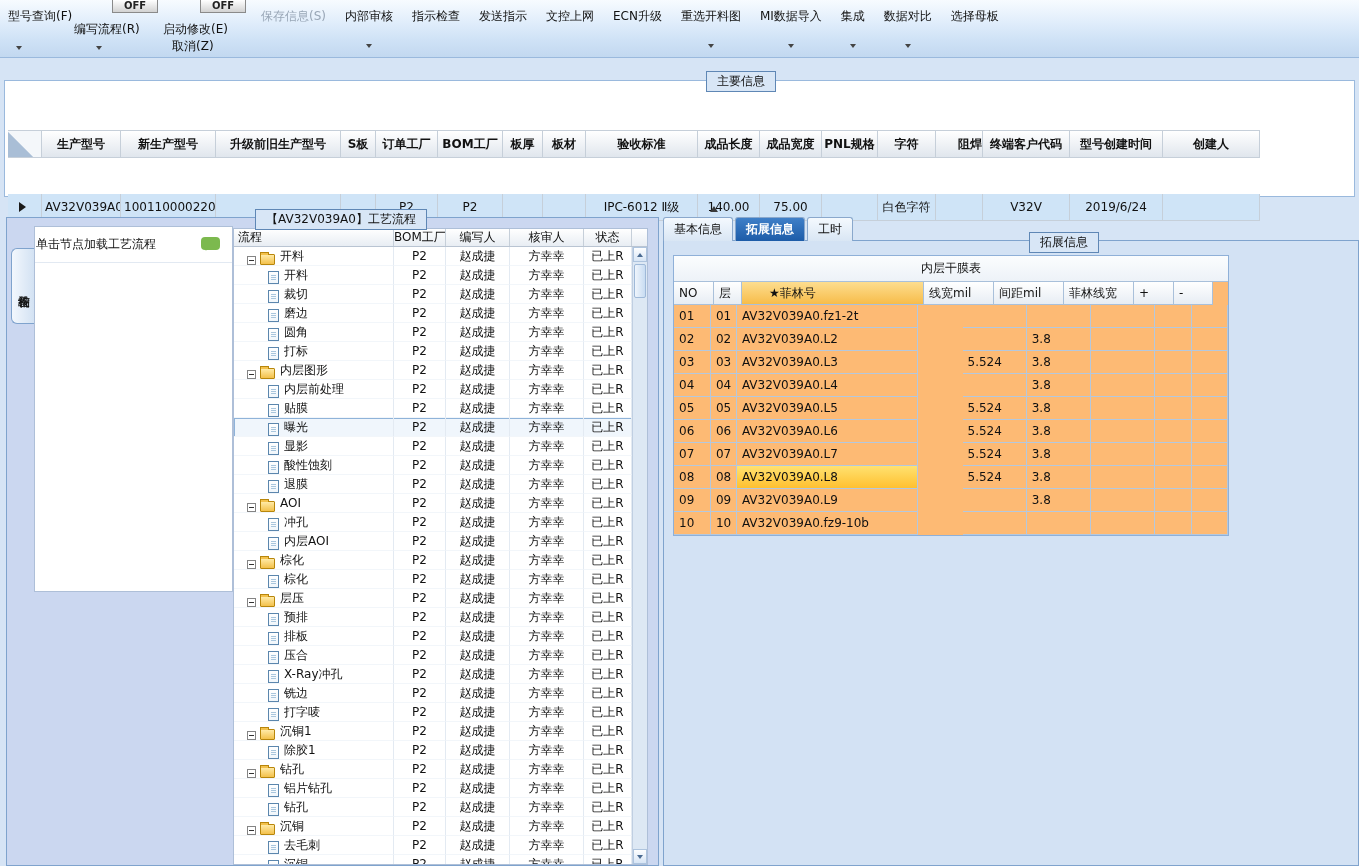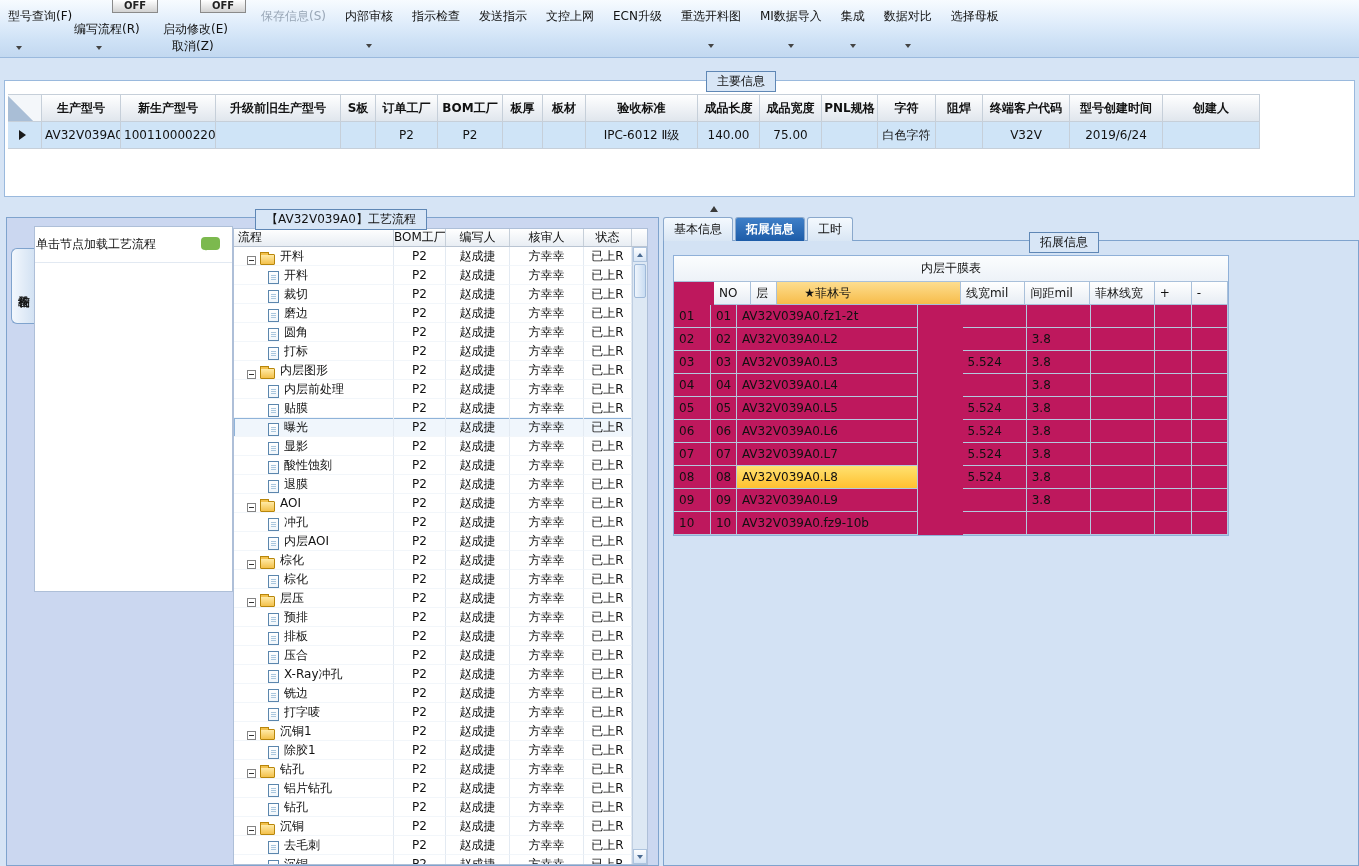--- a/index.html
+++ b/index.html
@@ -31,39 +31,39 @@
   .legend-main   { left:706px; top:71px; }
   .legend-flow   { left:255px; top:209px; }
   .legend-detail { left:1029px; top:232px; }
 
   
   .main-box { position:absolute; left:4px; top:80px; width:1351px; height:117px;
               background:#fff; border:1px solid #9ab9dd; }
   .main-table { position:absolute; left:3px; top:13px; }
   .mt-row { display:flex; }
   .mt-row > div { border-right:1px solid #c6cfd9; border-bottom:1px solid #c6cfd9;
-                  overflow:hidden; white-space:nowrap; flex:0 0 auto; }
+                  overflow:hidden; white-space:nowrap; flex:0 0 auto;margin-top:36px; }
   .mt-head > div { height:28px; line-height:27px; text-align:center; font-weight:bold;
       background:linear-gradient(#ffffff,#eef1f5 55%,#e0e6ed); border-top:1px solid #c6cfd9; }
   .mt-body > div { height:27px; line-height:26px; text-align:center; background:#cfe4f7; }
   .mt-row > div:nth-of-type(1){ width:34px; }
   .mt-row > div:nth-of-type(2){ width:79px; }
   .mt-row > div:nth-of-type(3){ width:95px; }
   .mt-row > div:nth-of-type(4){ width:125px; }
   .mt-row > div:nth-of-type(5){ width:35px; }
   .mt-row > div:nth-of-type(6){ width:62px; }
   .mt-row > div:nth-of-type(7){ width:65px; }
   .mt-row > div:nth-of-type(8){ width:40px; }
   .mt-row > div:nth-of-type(9){ width:43px; }
   .mt-row > div:nth-of-type(10){ width:112px; }
   .mt-row > div:nth-of-type(11){ width:62px; }
   .mt-row > div:nth-of-type(12){ width:62px; }
   .mt-row > div:nth-of-type(13){ width:56px; }
   .mt-row > div:nth-of-type(14){ width:58px; }
-  .mt-row > div:nth-of-type(15){ width:47px; }
+  .mt-row > div:nth-of-type(15){ width:47px;text-align:right; }
   .mt-row > div:nth-of-type(16){ width:87px; }
   .mt-row > div:nth-of-type(17){ width:93px; }
   .mt-row > div:nth-of-type(18){ width:97px; }
   .mt-body > div:nth-of-type(2), .mt-body > div:nth-of-type(3){ text-align:left; padding-left:3px; }
   .mt-sel-head { background:linear-gradient(45deg,#a9bed6 42%,#f4f7fa 43%) !important; }
   .mt-sel-cell { position:relative; }
   .row-arrow { position:absolute; left:11px; top:8px; width:0; height:0;
     border-left:7px solid #1a1a1a; border-top:5px solid transparent; border-bottom:5px solid transparent; }
   .merge-box { position:absolute; left:1258px; top:13px; width:90px; height:96px;
                background:#fff; border:1px solid #9ab9dd; }
@@ -137,30 +137,30 @@
   .mini-up { position:absolute; left:710px; top:206px; width:0; height:0;
     border-left:4px solid transparent; border-right:4px solid transparent; border-bottom:6px solid #3a3a3a; }
   .tabs { position:absolute; left:663px; top:217px; display:flex; height:24px; z-index:5; }
   .tab { padding:0 10px; line-height:22px; margin-right:2px; cursor:default;
     border:1px solid #8aa8cc; border-bottom:none; border-radius:3px 3px 0 0;
     background:linear-gradient(#f4f9fe,#d9e6f4); }
   .tab.active { background:linear-gradient(#3f7fc8,#1d5ca8); color:#fff; font-weight:bold; }
   .detail-box { position:absolute; left:663px; top:240px; width:696px; height:626px;
                 border:1px solid #7fa3cd; background:#d3e2f4; }
 
-  .film-table { position:absolute; left:9px; top:14px; width:556px; background:#be185d;
+  .film-table { position:absolute; left:9px; top:14px; width:556px; background:#fdba74;
                 border:1px solid #8fb0d8; }
   .ft-title { height:26px; line-height:25px; text-align:center;
     background:linear-gradient(#fbfdfe,#edf2f8); border-bottom:1px solid #a9c0da; }
   .ft-head { display:flex; height:23px; }
   .ft-head .fh { line-height:22px; padding-left:5px; overflow:hidden; white-space:nowrap;
     background:linear-gradient(#ffffff,#e7edf4); border-right:1px solid #a9c0da; border-bottom:1px solid #a9c0da; }
-  .ft-head .fh:nth-of-type(1){ width:40px;margin-left:40px; }
+  .ft-head .fh:nth-of-type(1){ width:40px; }
   .ft-head .fh:nth-of-type(2){ width:28px; }
-  .ft-head .fh:nth-of-type(3){ width:198px; background:linear-gradient(#fddd8f,#f7bc4a);padding-left:27px; }
+  .ft-head .fh:nth-of-type(3){ width:182px; background:linear-gradient(#fddd8f,#f7bc4a);padding-left:27px; }
   .ft-head .fh:nth-of-type(4){ width:70px; }
   .ft-head .fh:nth-of-type(5){ width:70px; }
   .ft-head .fh:nth-of-type(6){ width:70px; }
   .ft-head .fh:nth-of-type(7){ width:40px; }
   .ft-head .fh:nth-of-type(8){ width:39px; }
   .ft-row { display:flex; height:23px; }
   .ft-row .fc { line-height:22px; padding-left:5px; overflow:hidden; white-space:nowrap;
     border-right:1px solid #b4c8de; border-bottom:1px solid #b4c8de; }
   .ft-row .fc:nth-of-type(1){ width:40px; }
   .ft-row .fc:nth-of-type(2){ width:28px; }

